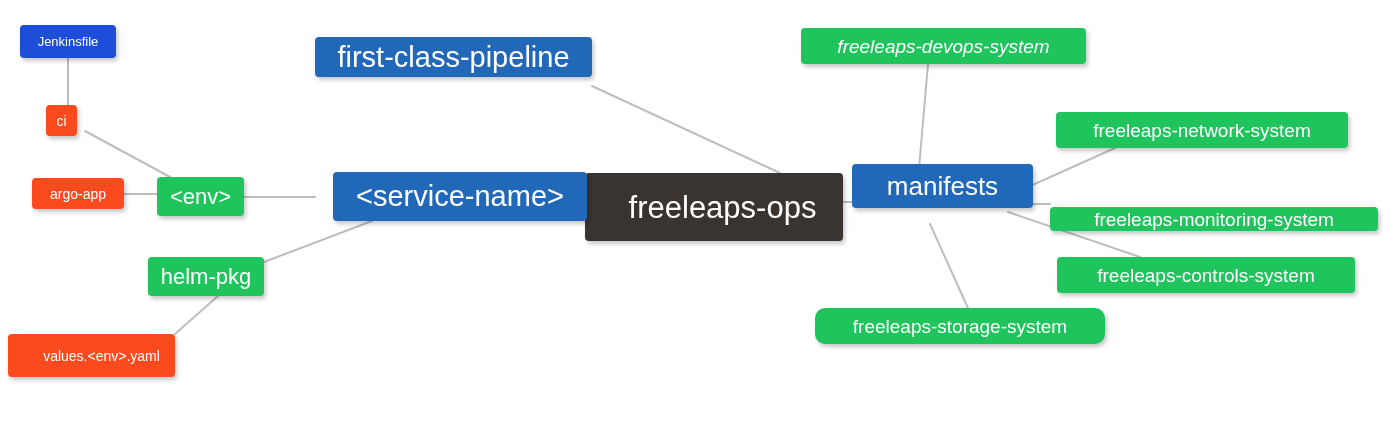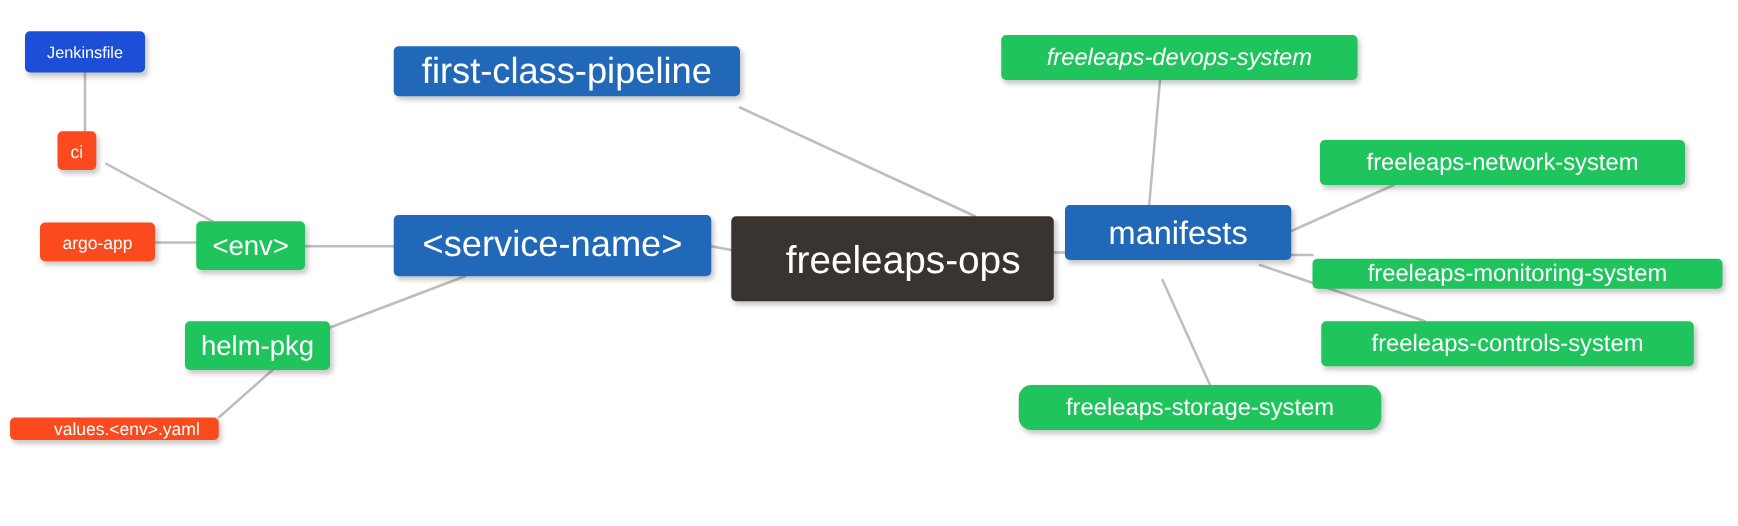--- a/index.html
+++ b/index.html
@@ -81,30 +81,30 @@
       <line x1="1008" y1="212" x2="1140" y2="257" stroke="#bdbdbd" stroke-width="2" stroke-linecap="round"></line>
       <line x1="930" y1="224" x2="968" y2="308" stroke="#bdbdbd" stroke-width="2" stroke-linecap="round"></line>
     </svg>
   <div id="node-layer">
       <div class="mm-node c-root s-root" style="left: 585px; top: 173px; width: 258px; height: 68px; padding-left: 27px;">
         <span class="mm-label">freeleaps-ops</span>
       </div>
       <div class="mm-node c-blue s-xl" style="left: 315px; top: 37px; width: 277px; height: 40px;">
         <span class="mm-label">first-class-pipeline</span>
       </div>
-      <div class="mm-node c-blue s-xl" style="left: 315px; top: 172px; width: 254px; height: 49px;">
+      <div class="mm-node c-blue s-xl" style="left: 333px; top: 172px; width: 254px; height: 49px;">
         <span class="mm-label">&lt;service-name&gt;</span>
       </div>
       <div class="mm-node c-green s-md" style="left: 157px; top: 177px; width: 87px; height: 39px;">
         <span class="mm-label">&lt;env&gt;</span>
       </div>
       <div class="mm-node c-green s-md" style="left: 148px; top: 257px; width: 116px; height: 39px;">
         <span class="mm-label">helm-pkg</span>
       </div>
-      <div class="mm-node c-red s-xs" style="left: 8px; top: 334px; width: 167px; height: 18px; padding-left: 30px;">
+      <div class="mm-node c-red s-xs" style="left: 8px; top: 334px; width: 167px; height: 43px; padding-left: 30px;">
         <span class="mm-label">values.&lt;env&gt;.yaml</span>
       </div>
       <div class="mm-node c-red s-xs" style="left: 32px; top: 178px; width: 92px; height: 31px;">
         <span class="mm-label">argo-app</span>
       </div>
       <div class="mm-node c-red s-xs" style="left: 46px; top: 105px; width: 31px; height: 31px;">
         <span class="mm-label">ci</span>
       </div>
       <div class="mm-node c-orange s-xxs" style="left: 20px; top: 25px; width: 96px; height: 33px;">
         <span class="mm-label">Jenkinsfile</span>

